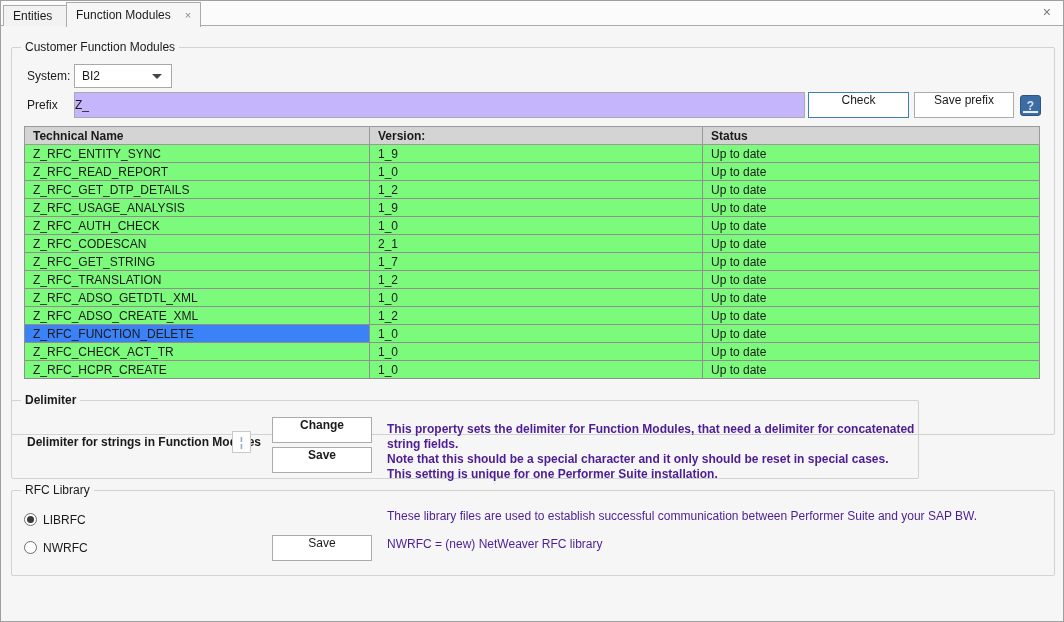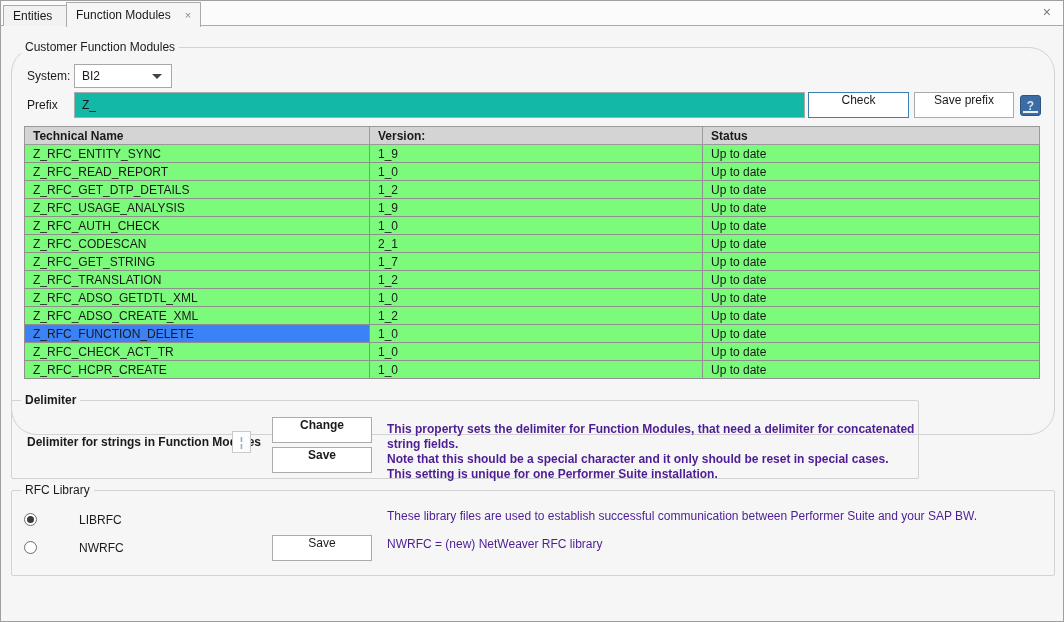--- a/index.html
+++ b/index.html
@@ -76,24 +76,23 @@
   }
   .combo .caret {
     position: absolute; right: 9px; top: 50%;
     width: 0; height: 0; margin-top: -2px;
     border-left: 5px solid transparent;
     border-right: 5px solid transparent;
     border-top: 5px solid #444;
   }
   .textbox {
     position: absolute;
-    background: #14b8a6;
+    background: #c4b5fd;
     border: 1px solid #ababab;
     display: flex; align-items: center;
-    padding-left: 7px;
     text-align: right;
   }
   .btn {
     position: absolute;
     background: #ffffff;
     border: 1px solid #ababab;
     display: flex; align-items: flex-start; justify-content: center;
     color: #1a1a1a;
   }
   .btn-accent { border: 1px solid #3c7fb1; }
@@ -140,21 +139,21 @@
     position: absolute;
     width: 19px; height: 22px;
     background: #fdfdfd;
     border: 1px solid #c9c9c9;
     color: #94aec6;
     display: flex; align-items: center; justify-content: center;
   }
   .desc { position: absolute; line-height: 15px; color: #4c1d95; }
   .desc-tight { line-height: 13px; }
   
-  .radio-row { display: flex; align-items: center; margin-bottom: 13px; height: 15px; gap: 36px; }
+  .radio-row { display: flex; align-items: center; margin-bottom: 13px; height: 15px; }
   .radio {
     width: 13px; height: 13px;
     border: 1px solid #6d6d6d;
     border-radius: 50%;
     background: #fff;
     margin-right: 6px;
     position: relative;
     flex: 0 0 auto;
   }
   .radio.checked::after {
@@ -175,21 +174,21 @@
       <span>Entities</span>
       <span class="tab-close">×</span>
     </div>
     <div class="tab tab-active">
       <span>Function Modules</span>
       <span class="tab-close">×</span>
     </div>
     <span class="window-close">×</span>
   </div>
 
-  <div class="groupbox" style="left:10px; top:46px; width:1044px; height:388px;border-radius:26px;">
+  <div class="groupbox" style="left:10px; top:46px; width:1044px; height:388px;">
     <span class="groupbox-title">Customer Function Modules</span>
 
     <span class="label" style="left:15px; top:21px;">System:</span>
     <div class="combo" style="left:62px; top:16px; width:98px; height:24px;">
       <span>BI2</span>
       <span class="caret"></span>
     </div>
 
     <span class="label" style="left:15px; top:50px;">Prefix</span>
     <div class="textbox" style="left:62px; top:44px; width:731px; height:26px;">

